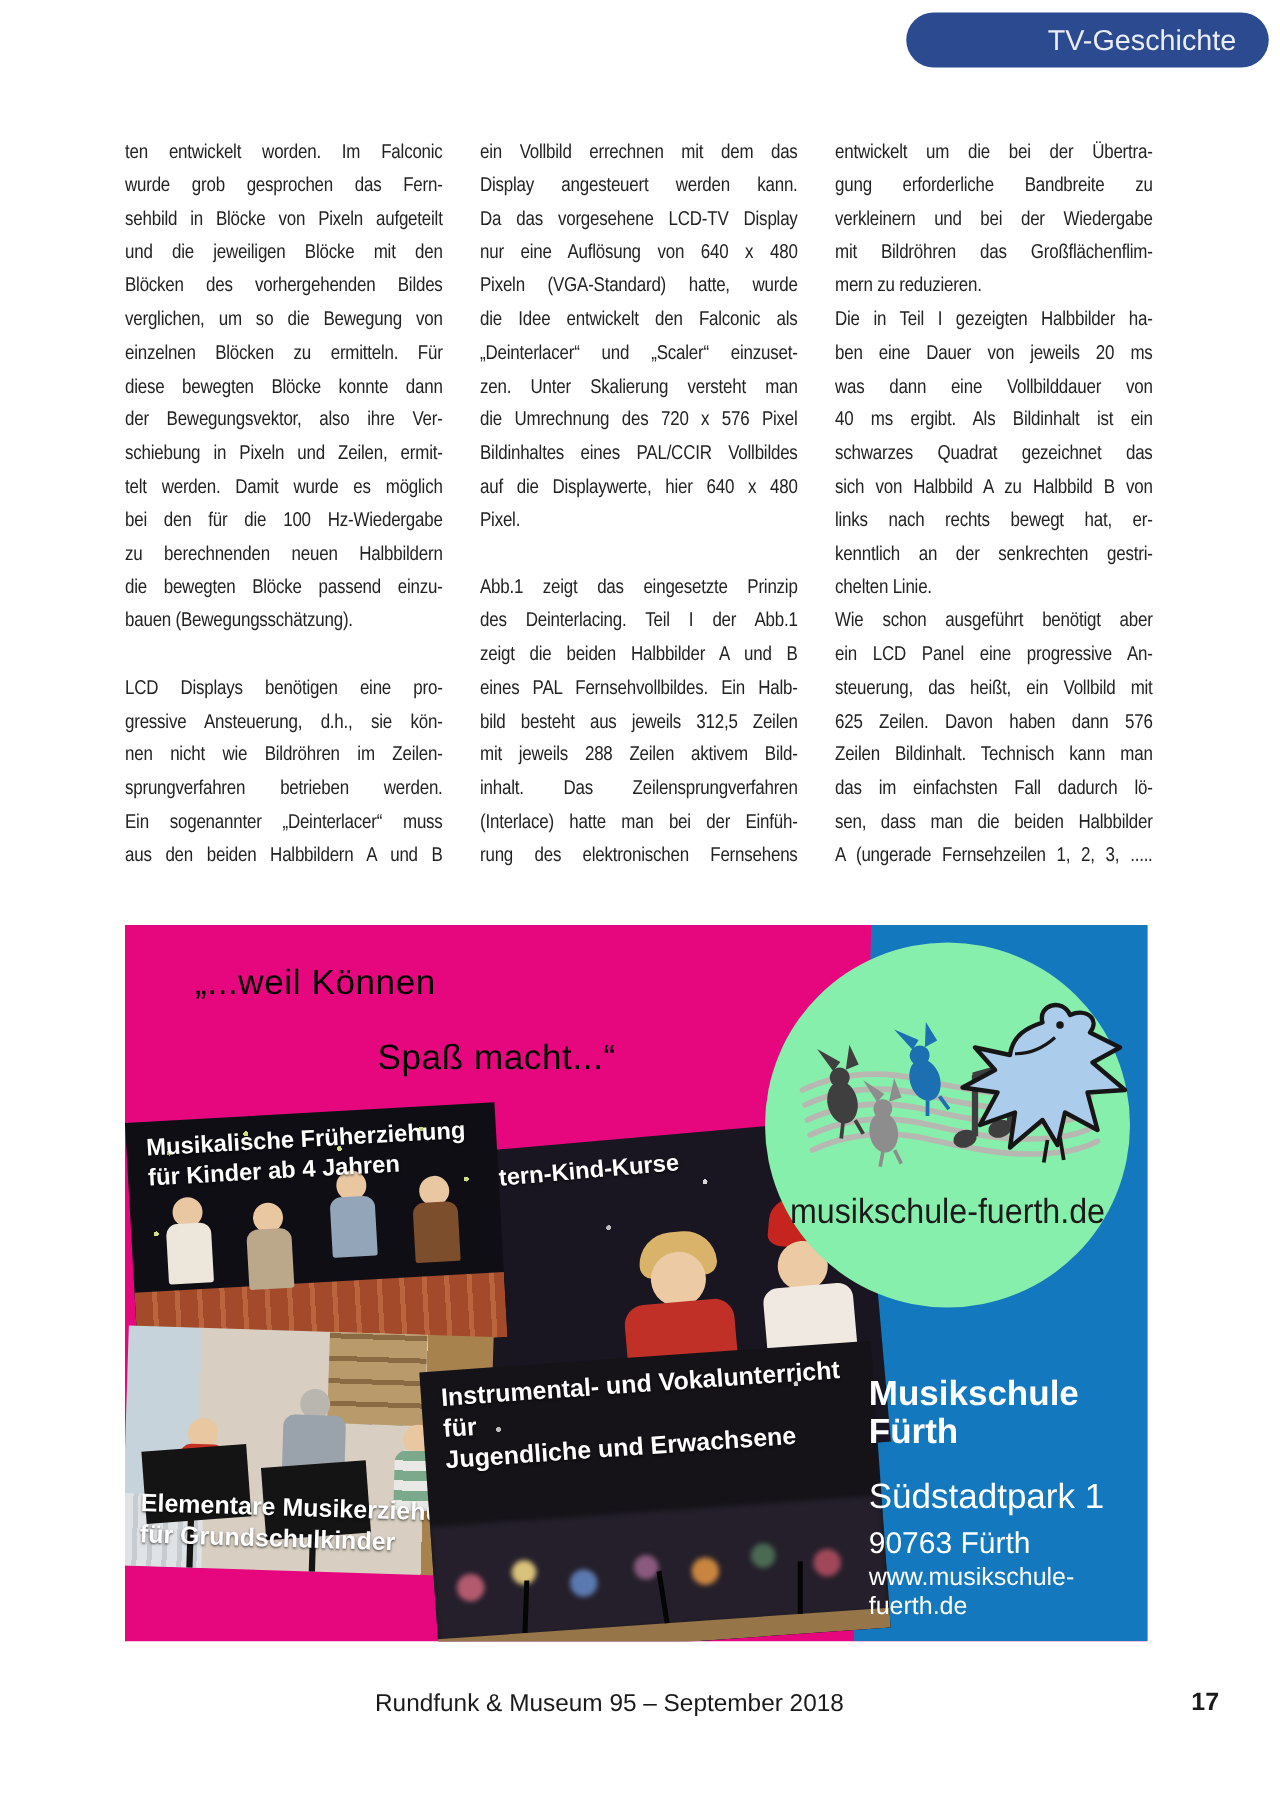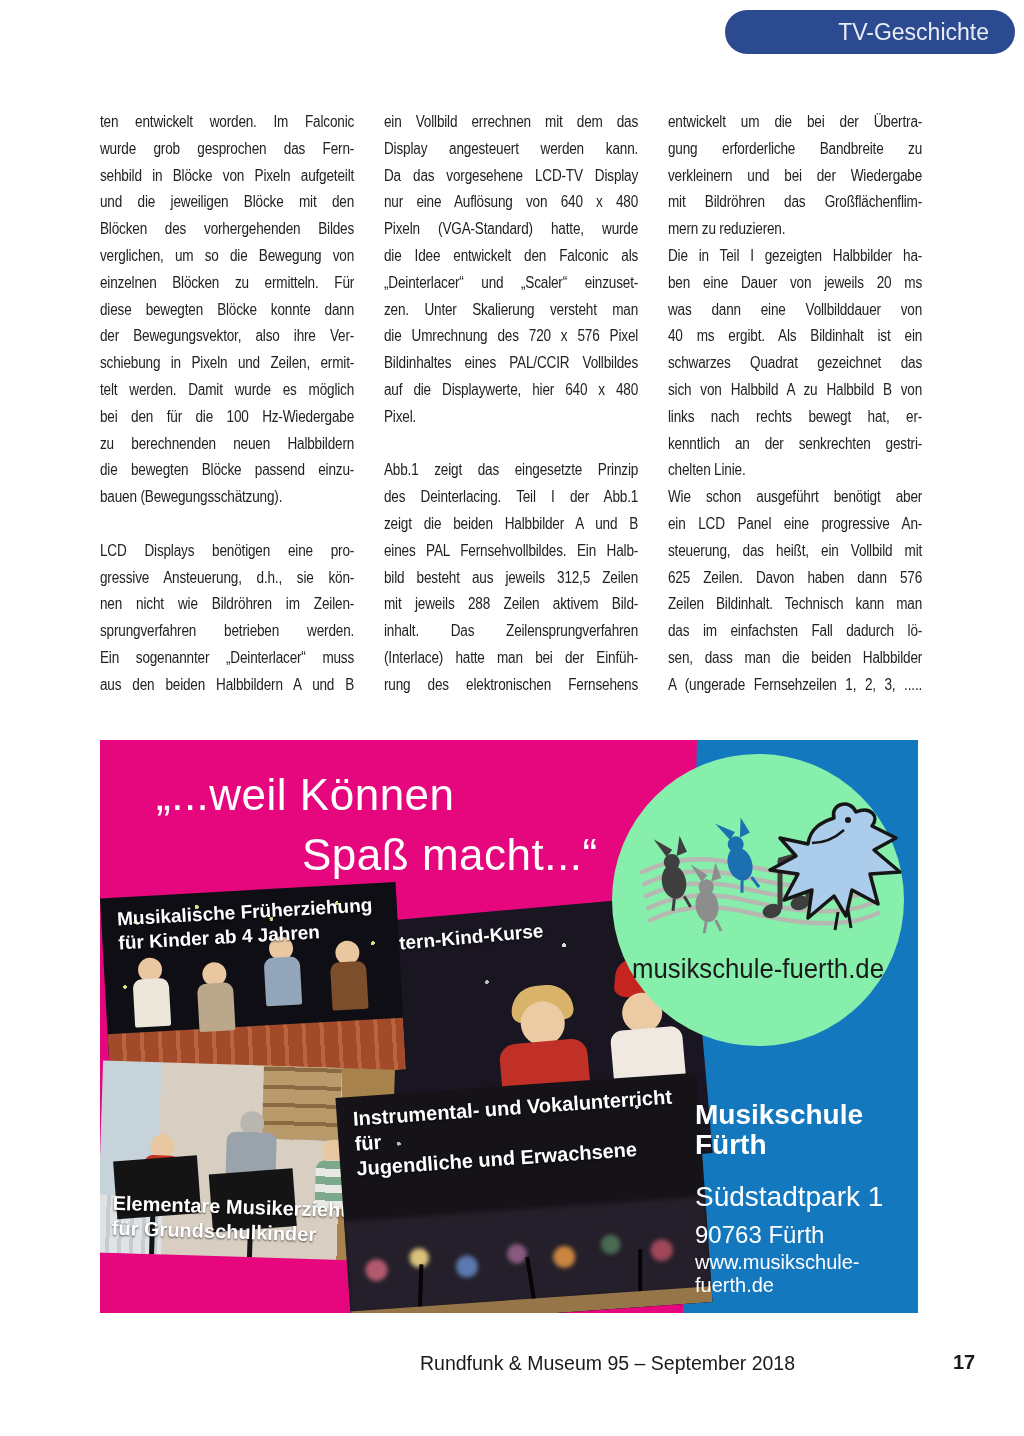--- a/index.html
+++ b/index.html
@@ -17,21 +17,21 @@
   #col1{left:100px}#col2{left:384px}#col3{left:668px}
   .para + .para{margin-top:26.8px}
   .col-tight .para + .para{margin-top:0}
   .jl{text-align:justify;text-align-last:justify;}
   .jl.last{text-align-last:left;}
 
   
   .ad{position:absolute;left:100px;top:740px;width:818px;height:573px;background:#e6077f;overflow:hidden;}
   .ad-blue{position:absolute;left:0;top:0;width:818px;height:573px;background:#1478bf;
            clip-path:polygon(597px 0,818px 0,818px 573px,583px 573px);}
-  .headline{position:absolute;color:#ffffff;font-size:44px;letter-spacing:.5px;z-index:1;}
+  .headline{position:absolute;color:#000000;font-size:28px;letter-spacing:.5px;z-index:1;}
   .h1{left:56px;top:30px}
   .h2{left:202px;top:90px}
 
   .photo{position:absolute;overflow:hidden;}
   .cap{position:absolute;color:#fff;font-weight:bold;white-space:pre-line;
        text-shadow:0 1px 2px rgba(0,0,0,.65);line-height:1.25;}
   .fig{position:absolute;display:flex;flex-direction:column;align-items:center;}
   .fig .head{width:24px;height:24px;border-radius:50%;background:#e9c7a1;}
   .fig .body{width:36px;height:48px;border-radius:9px 9px 2px 2px;margin-top:-3px;}
 
@@ -102,21 +102,21 @@
           background:#86efac;z-index:6;}
 
   
   .contact{position:absolute;left:595px;top:360px;color:#fff;z-index:7;}
   .c-name{font-size:28px;line-height:30px;margin-bottom:18px;font-weight:bold;}
   .c-street{font-size:28px;line-height:26px;margin-bottom:12px;margin-top:24px;}
   .c-city{font-size:24px;line-height:26px;margin-bottom:3px;}
   .c-small{font-size:20px;line-height:22.5px;}
 
   
-  .footer-text{position:absolute;left:300px;top:1352px;width:615px;text-align:center;
+  .footer-text{position:absolute;left:300px;top:1352px;width:615px;text-align:left;
                font-size:19.5px;color:#1a1a1a;}
   .page-num{position:absolute;left:953px;top:1351px;font-size:20px;font-weight:bold;color:#1a1a1a;}
 </style>
 </head>
 <body>
 
 <div class="page">
 
   <div class="badge">
     <span>TV-Geschichte</span>

